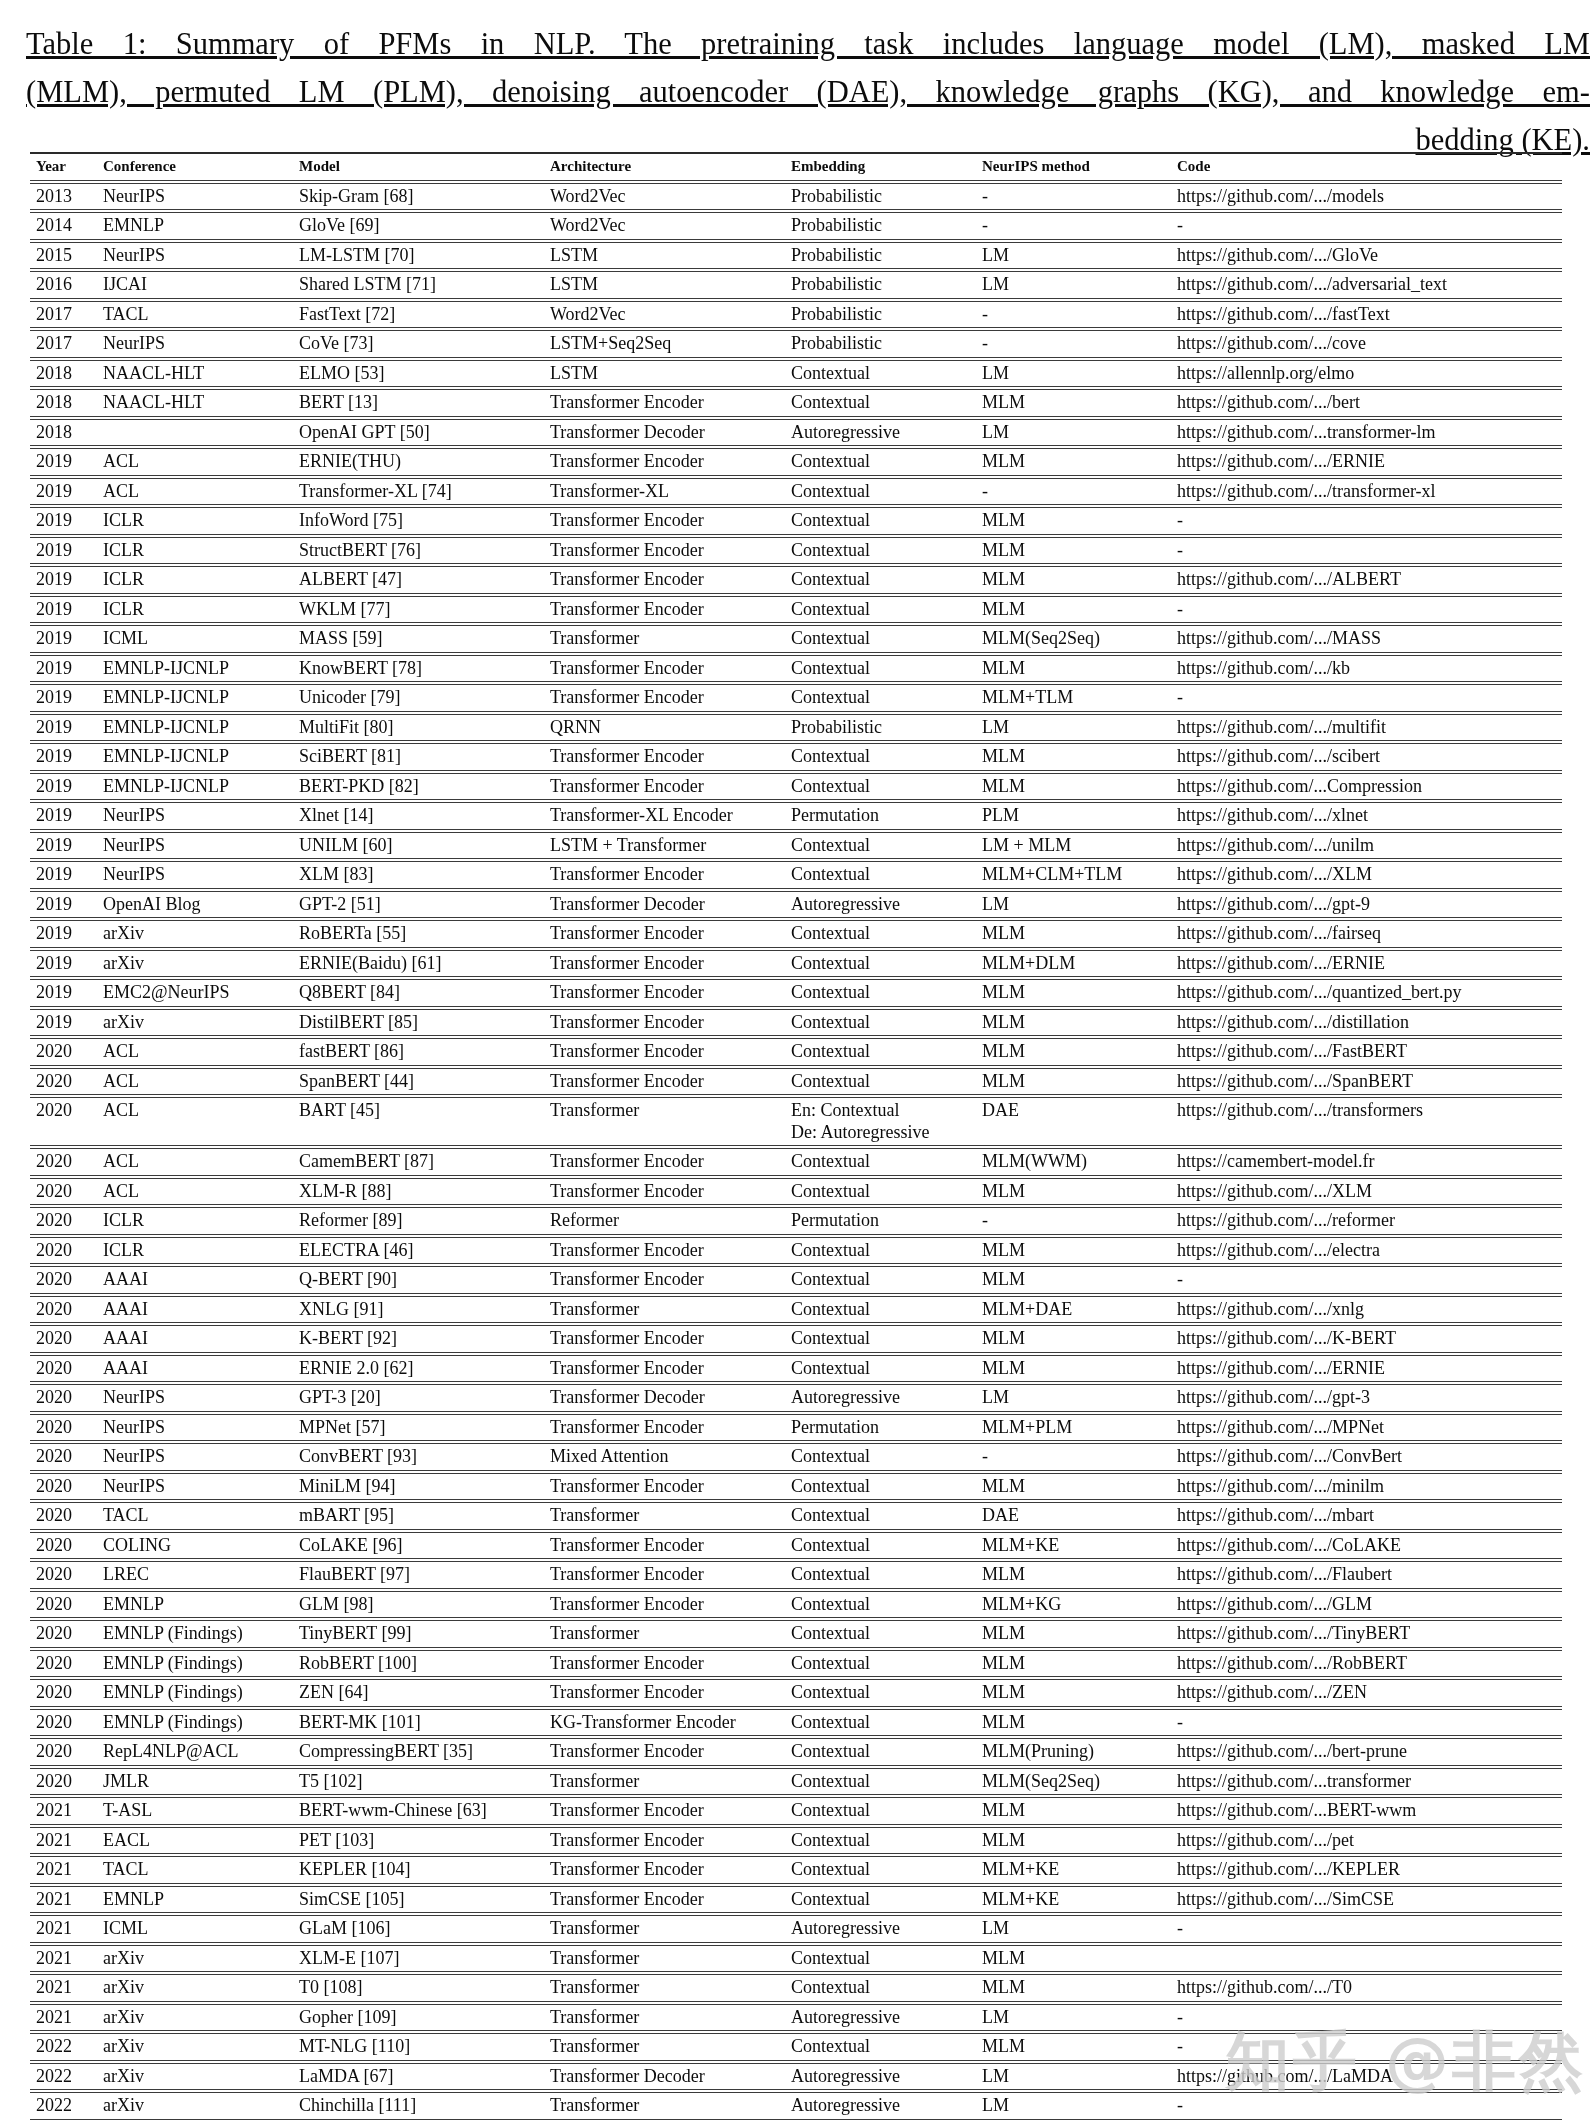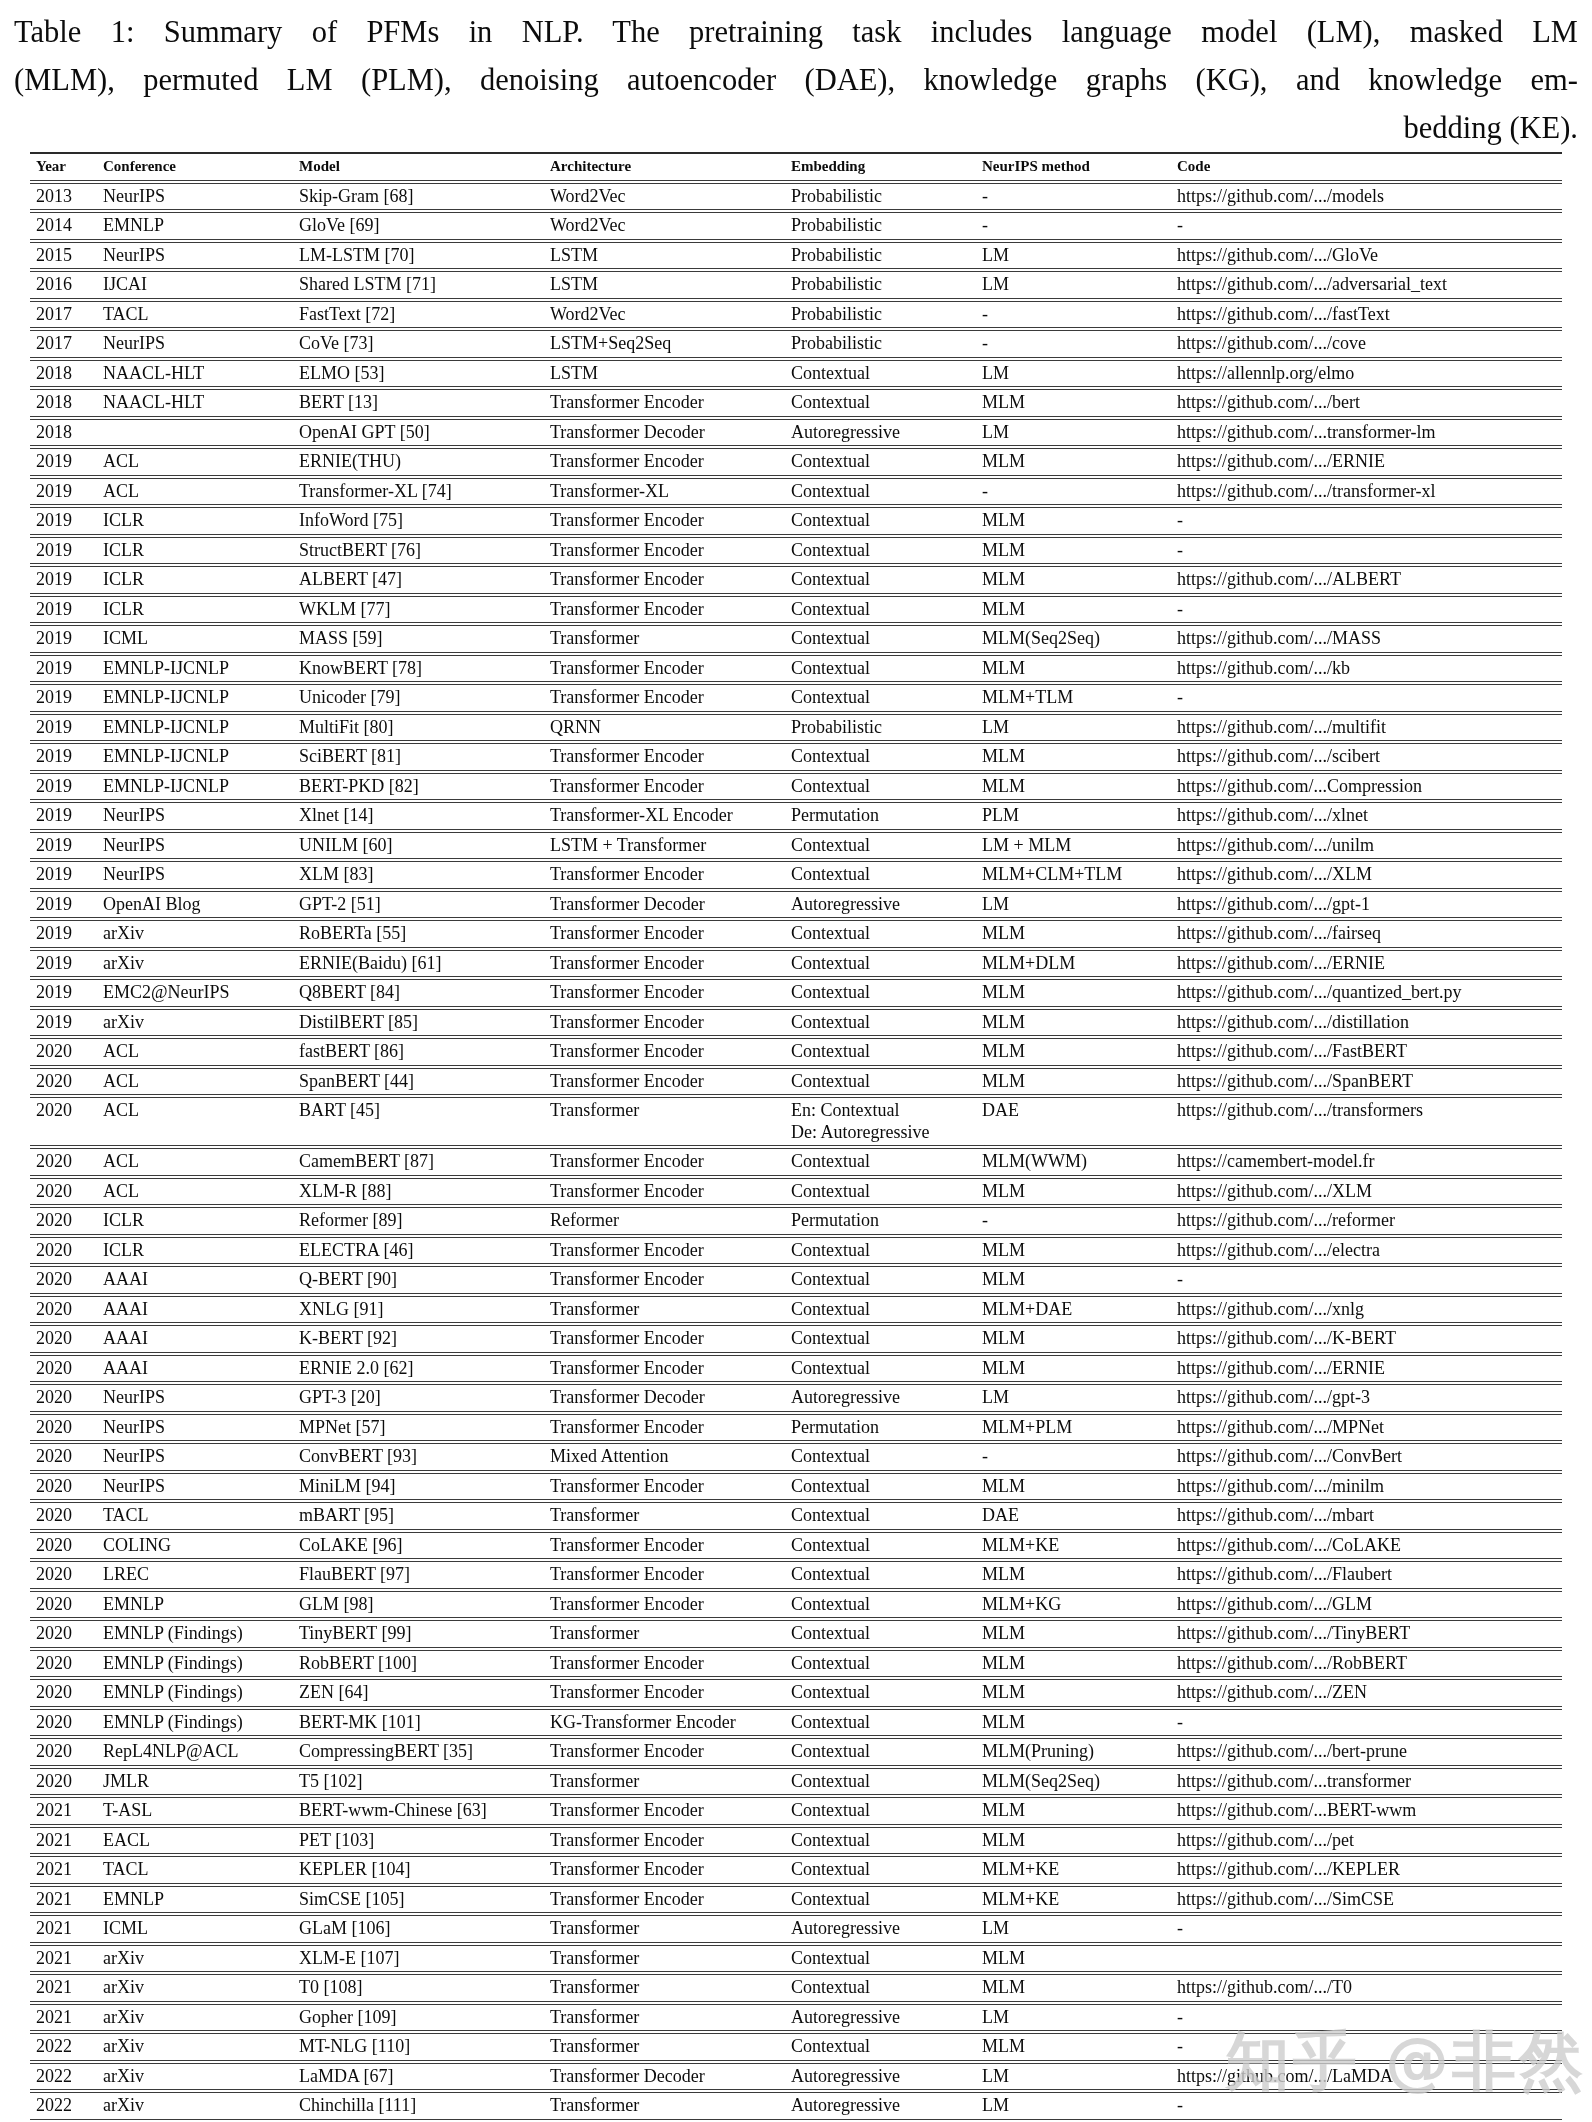--- a/index.html
+++ b/index.html
@@ -12,21 +12,22 @@
     font-family: "Liberation Serif", serif;
     color: #0c0c0c;
   }
   .caption {
     position: absolute;
     top: 8px;
     left: 14px;
     width: 1564px;
     font-size: 30.5px;
     line-height: 48px;
-    margin: 0;
+    margin: 12px;
+    text-decoration: underline;
   }
   .cap-line { display: block; }
   .jline { text-align: justify; text-align-last: justify; }
   .lastline { text-align: right; }
 
   table.pfm {
     position: absolute;
     top: 150px;
     left: 30px;
     width: 1532px;
@@ -314,21 +315,21 @@
           <td>MLM+CLM+TLM</td>
           <td>https://github.com/.../XLM</td>
         </tr>
         <tr>
           <td>2019</td>
           <td>OpenAI Blog</td>
           <td>GPT-2 [51]</td>
           <td>Transformer Decoder</td>
           <td>Autoregressive</td>
           <td>LM</td>
-          <td>https://github.com/.../gpt-1</td>
+          <td>https://github.com/.../gpt-9</td>
         </tr>
         <tr>
           <td>2019</td>
           <td>arXiv</td>
           <td>RoBERTa [55]</td>
           <td>Transformer Encoder</td>
           <td>Contextual</td>
           <td>MLM</td>
           <td>https://github.com/.../fairseq</td>
         </tr>

